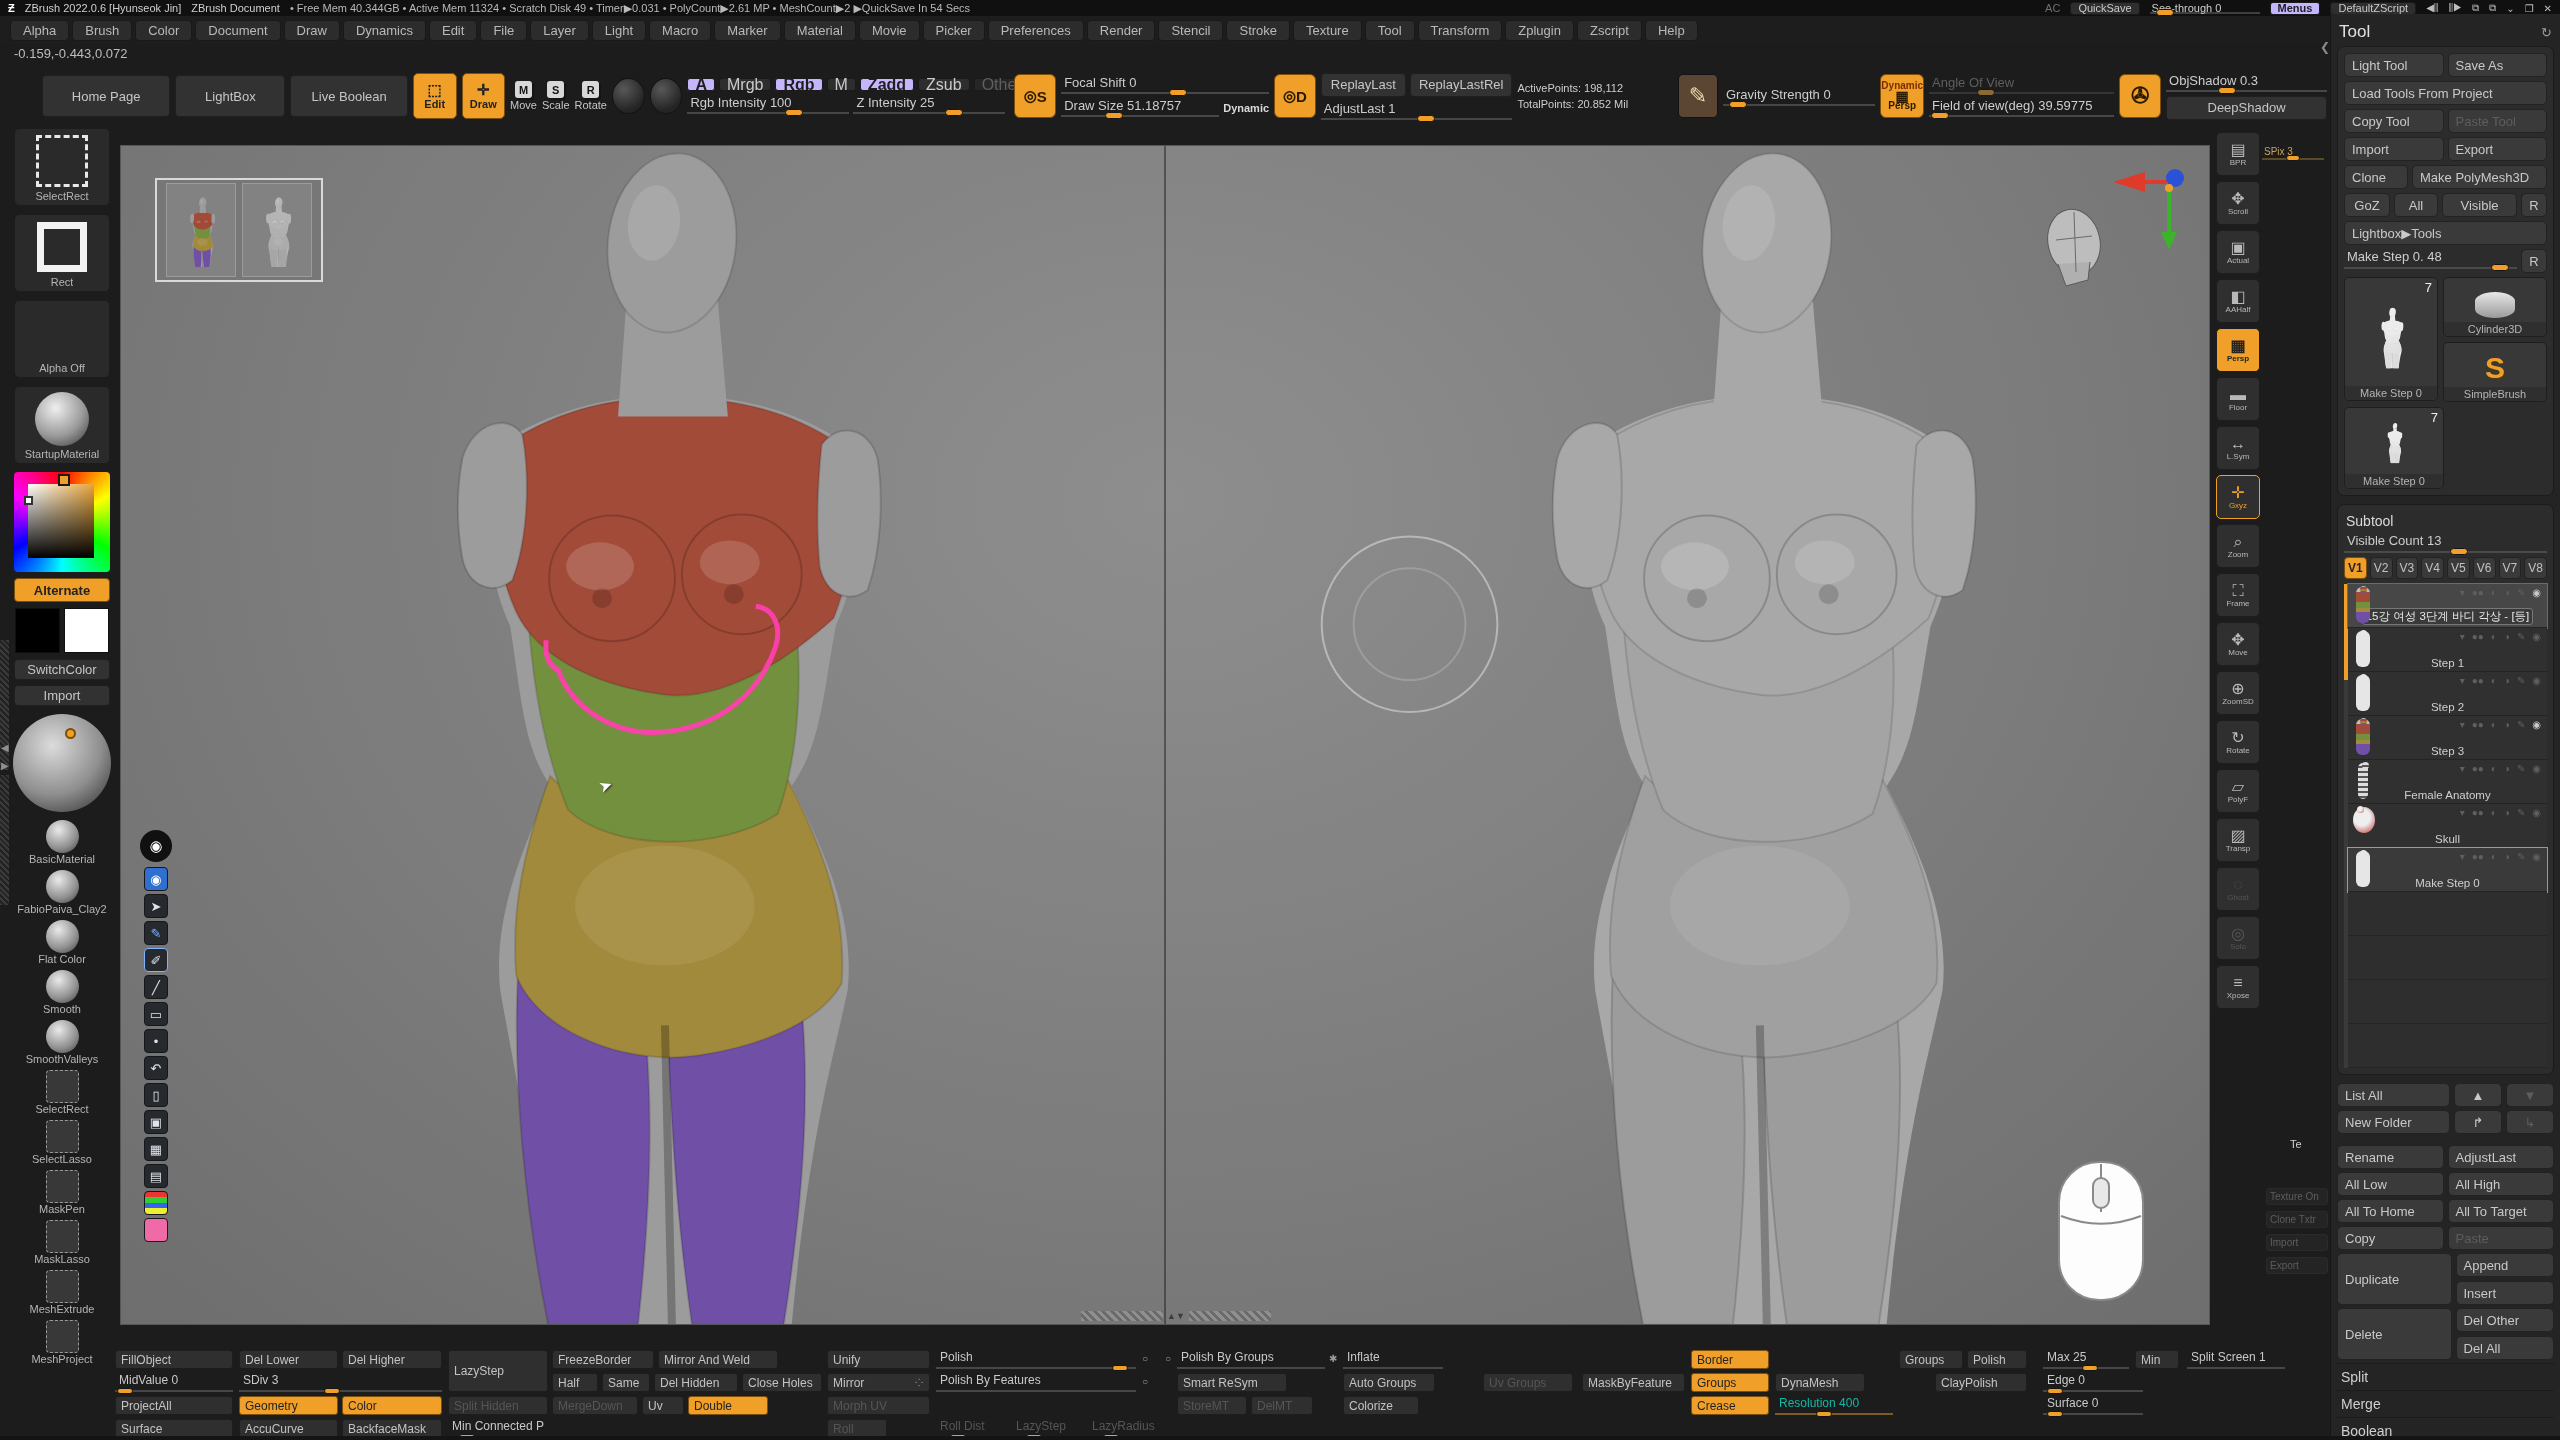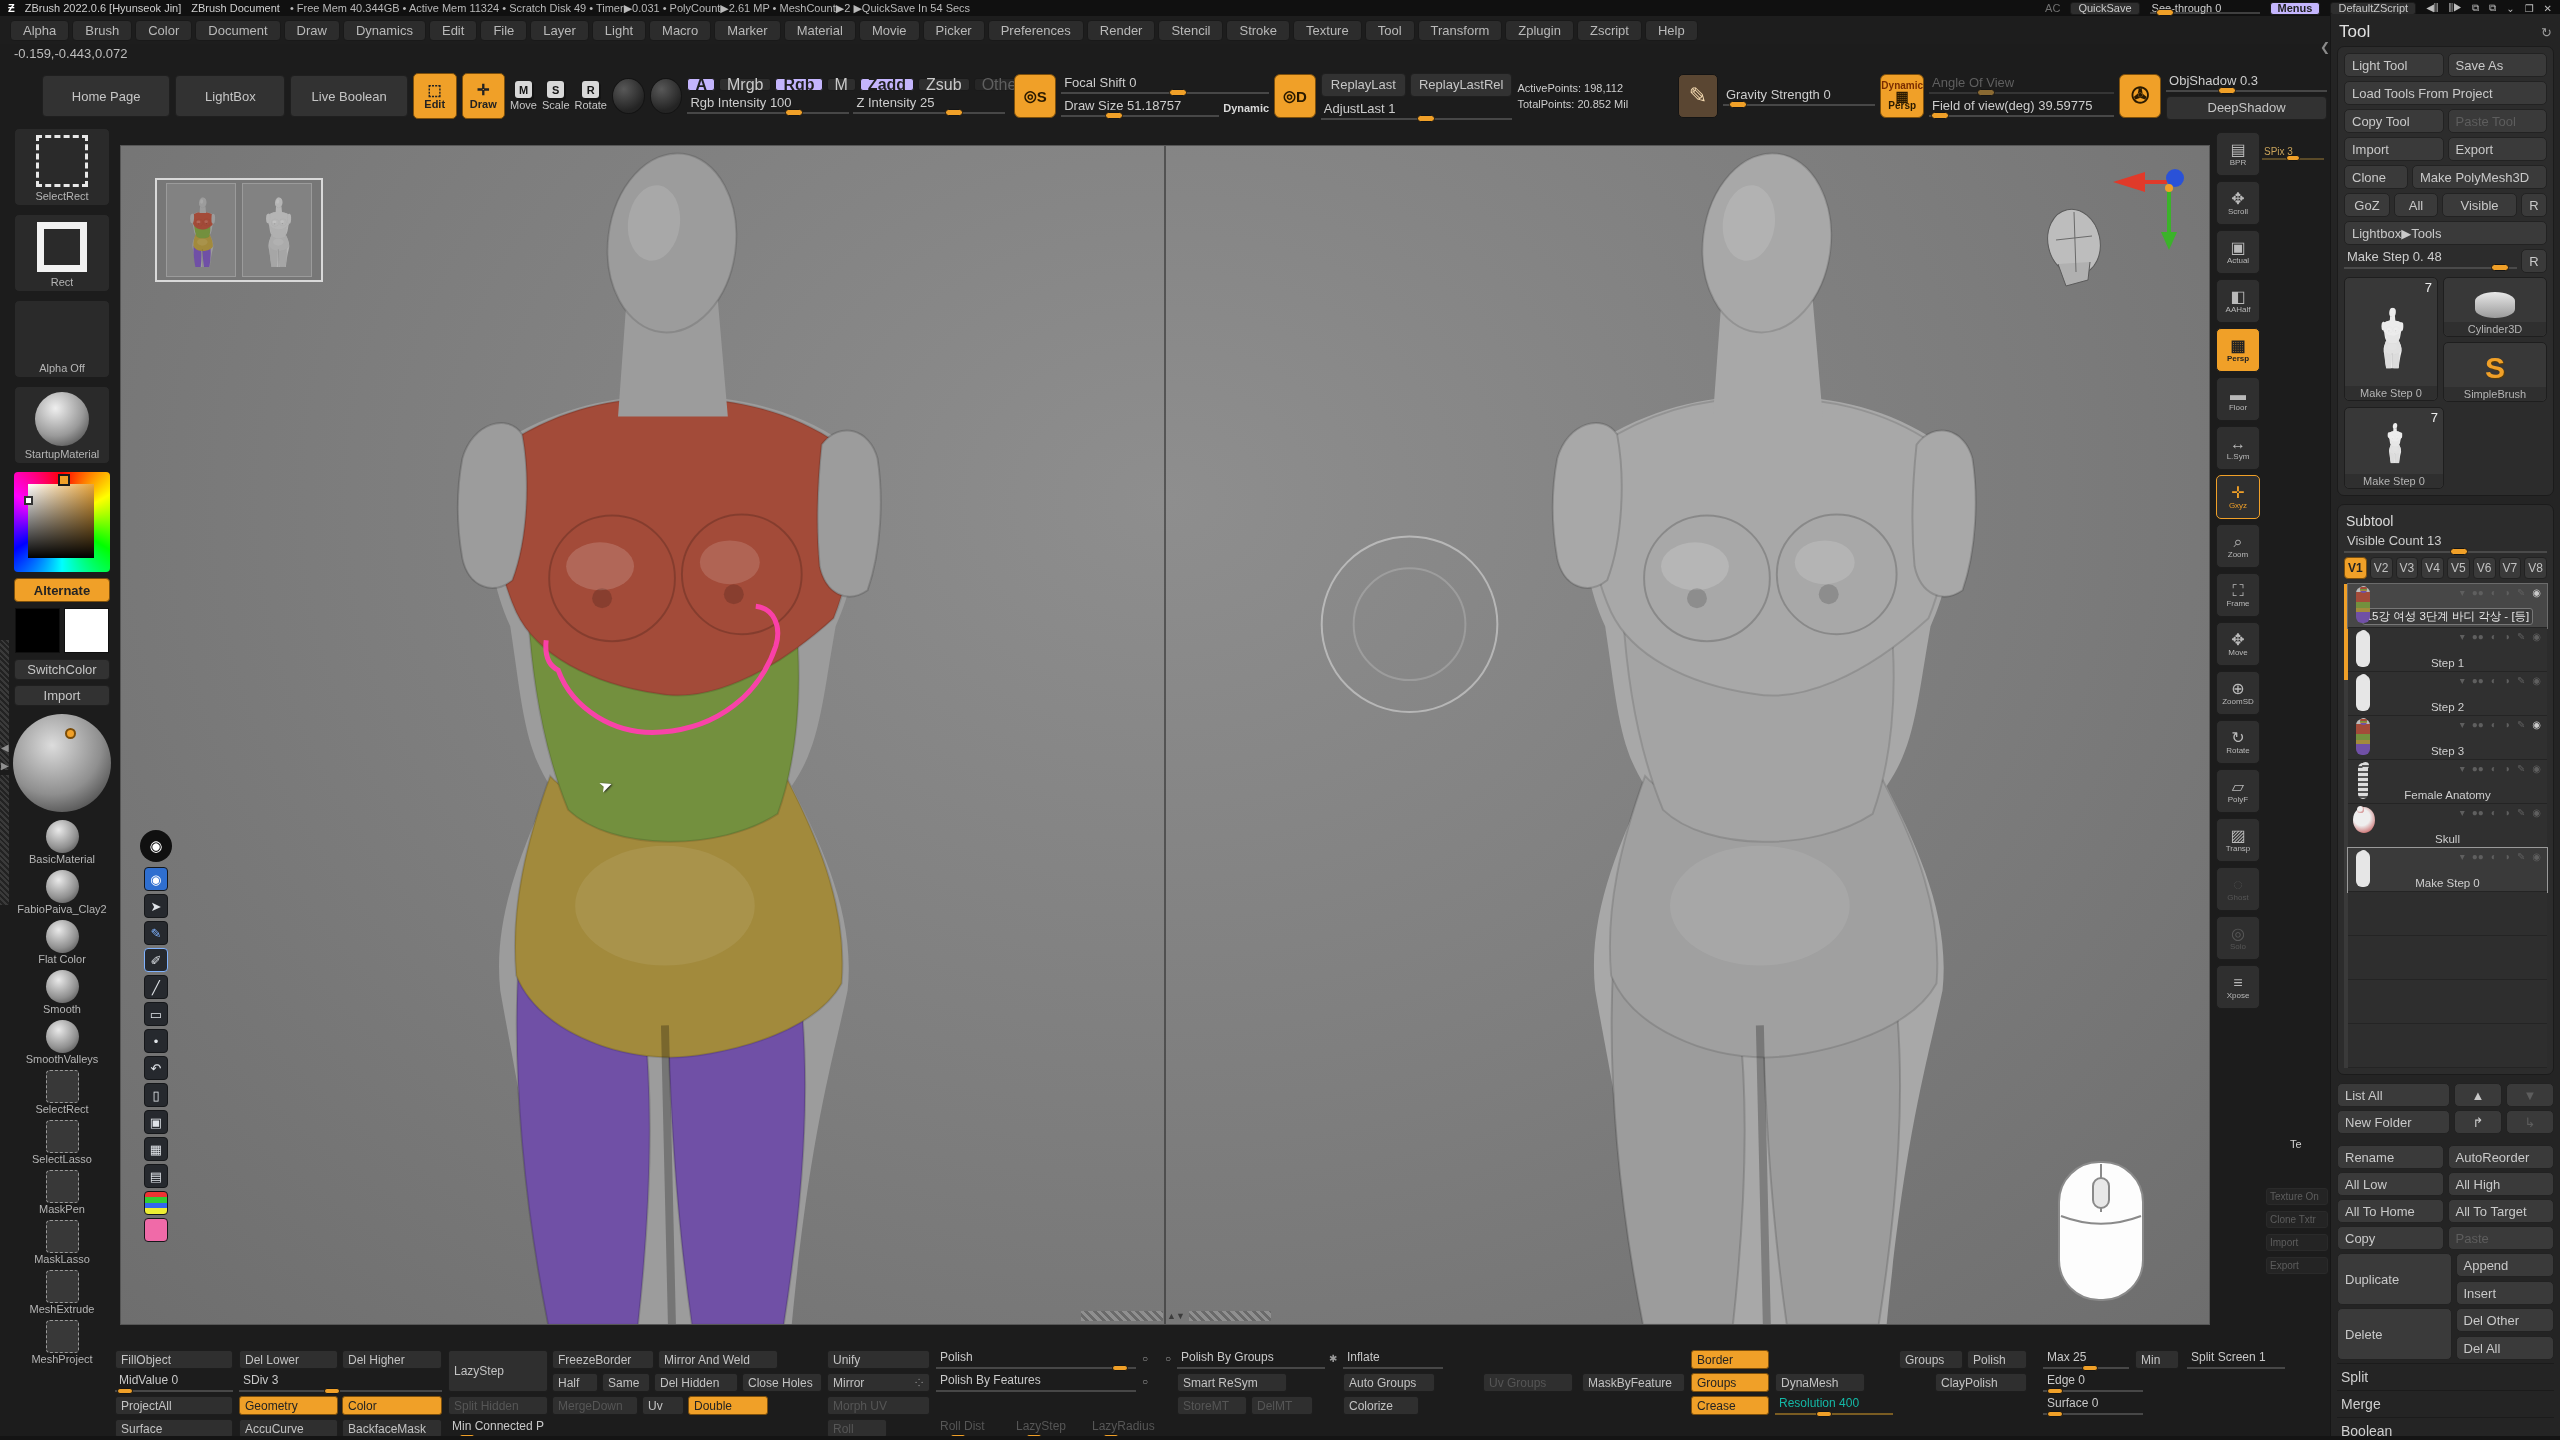--- a/index.html
+++ b/index.html
@@ -767,21 +767,21 @@
       <span class="pb c dim" style="flex:0 0 48px">▼</span>
     </div>
     <div class="prow">
       <span class="pb">New Folder</span>
       <span class="pb c" style="flex:0 0 48px">↱</span>
       <span class="pb c dim" style="flex:0 0 48px">↳</span>
     </div>
     <div style="height:8px"></div>
     <div class="prow">
       <span class="pb">Rename</span>
-      <span class="pb">AutoReorder</span>
+      <span class="pb">AdjustLast</span>
     </div>
     <div class="prow">
       <span class="pb">All Low</span>
       <span class="pb">All High</span>
     </div>
     <div class="prow">
       <span class="pb">All To Home</span>
       <span class="pb">All To Target</span>
     </div>
     <div class="prow">

